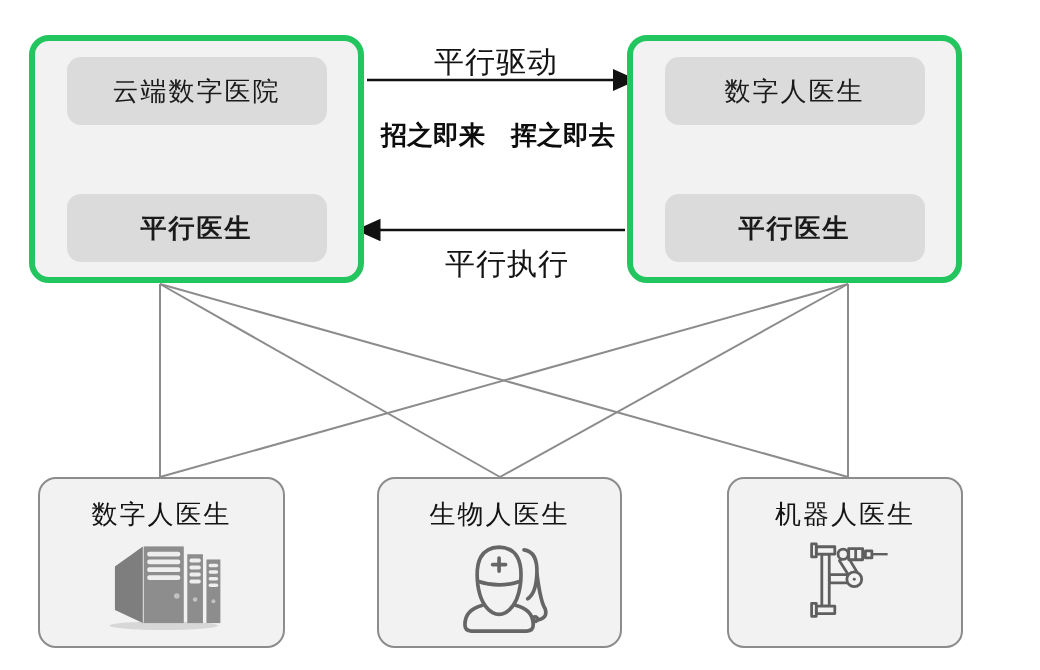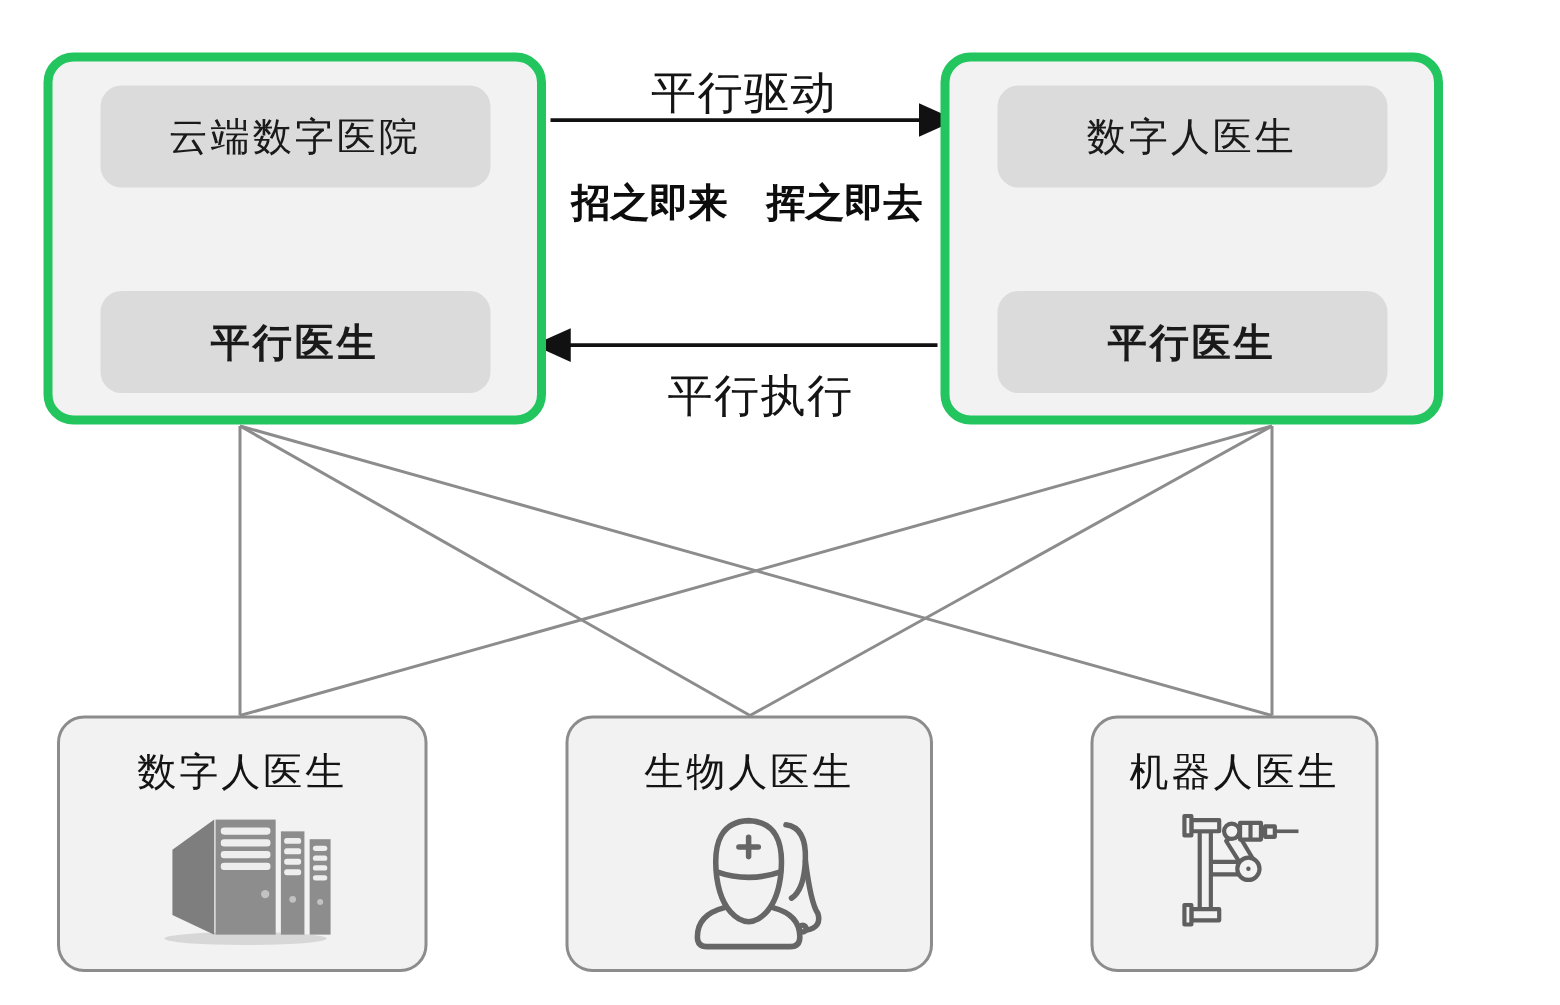--- a/index.html
+++ b/index.html
@@ -40,21 +40,21 @@
     color:#0d0d0d; white-space:nowrap;
   }
 
   .doctor-box {
     position:absolute; top:477px; height:171px; box-sizing:border-box;
     background:#f2f2f2; border:2px solid #8c8c8c; border-radius:18px;
     display:flex; flex-direction:column; align-items:center; z-index:1;
   }
   #digital-box { left:38px;  width:247px; }
   #bio-box     { left:377px; width:245px;font-family:Liberation Mono, monospace; }
-  #robot-box   { left:727px; width:192px; }
+  #robot-box   { left:727px; width:236px;border-radius:17px; }
   .doctor-label {
     margin-top:18px; font-size:26px; letter-spacing:2px; color:#141414;
     white-space:nowrap;
   }
   .doctor-icon { margin-top:2px; line-height:0; }
 </style>
 </head>
 <body>
 
 <div class="canvas">

